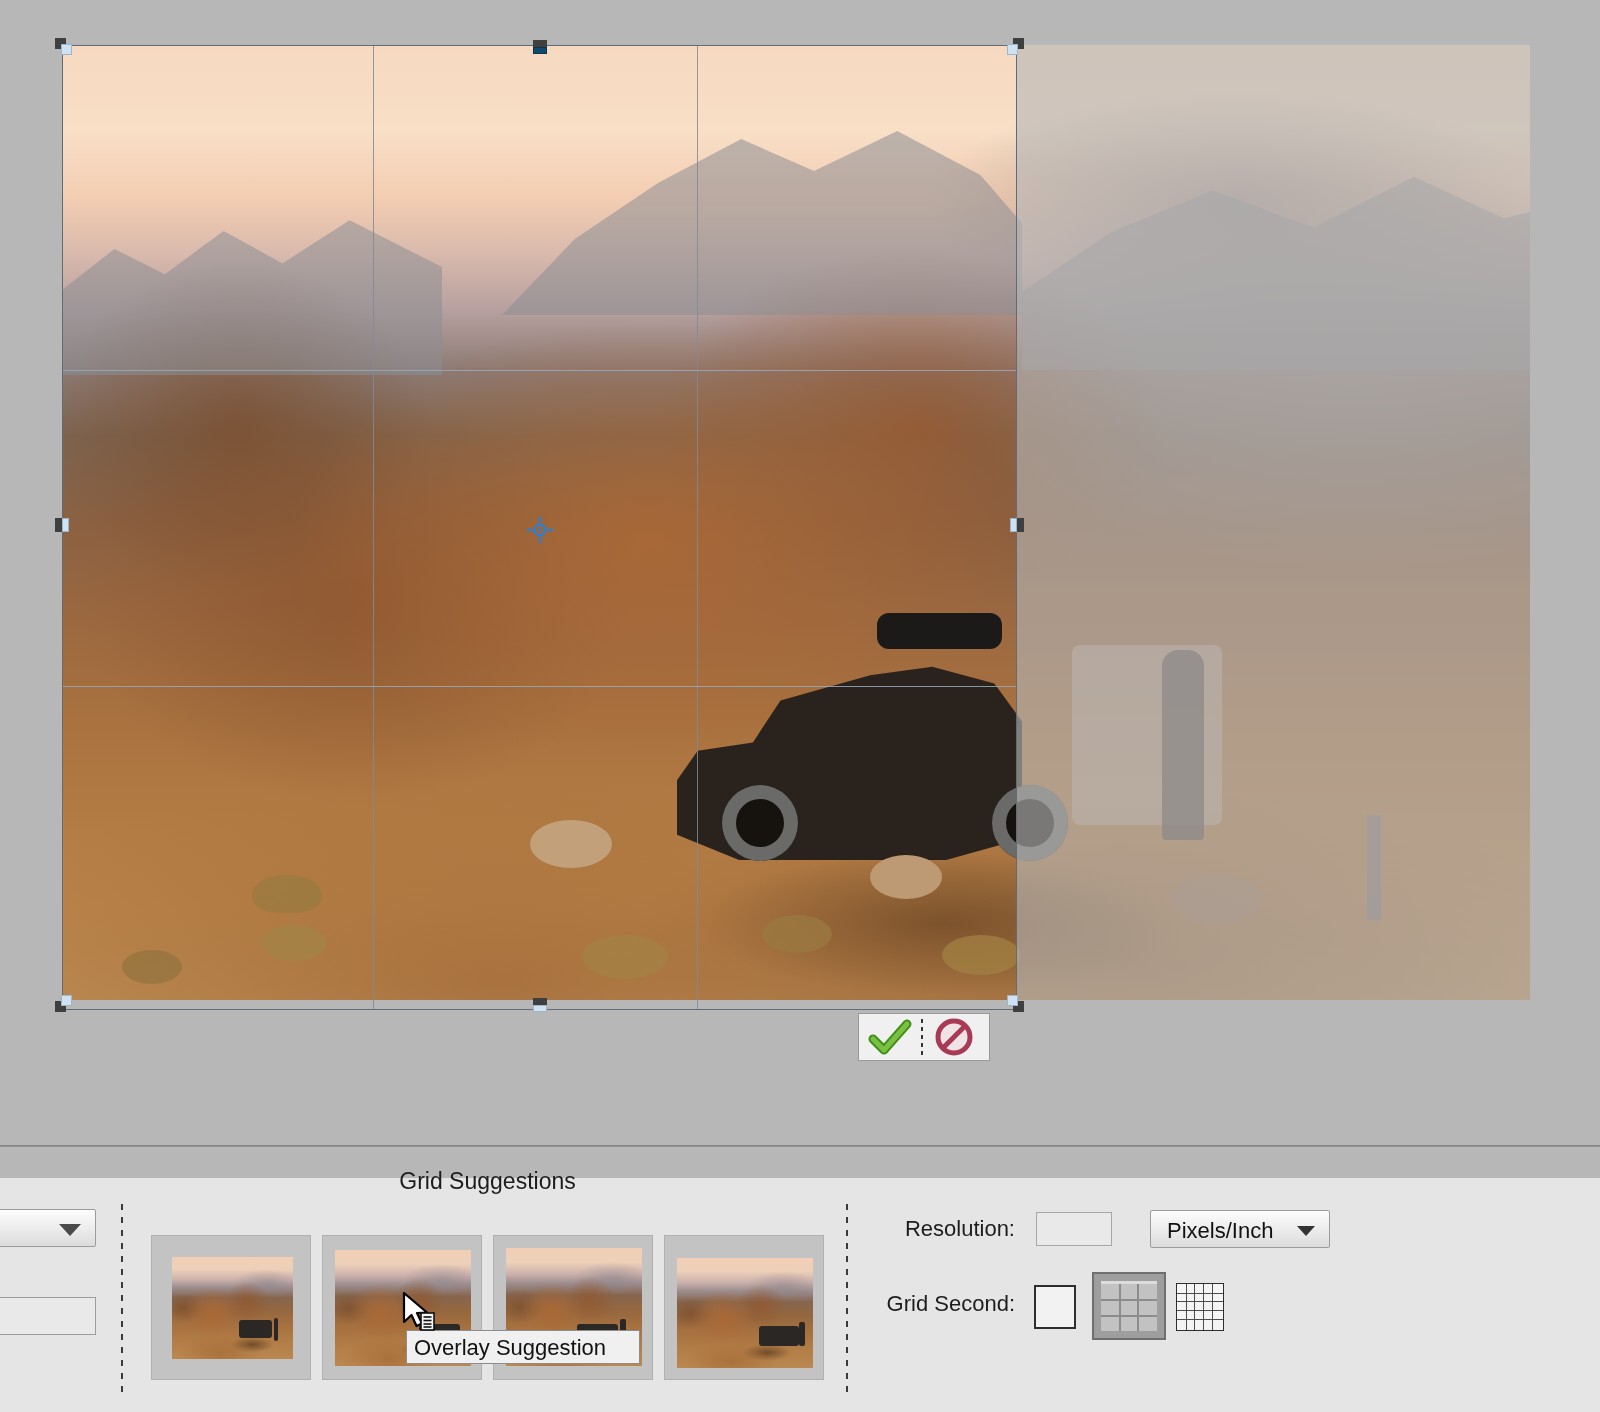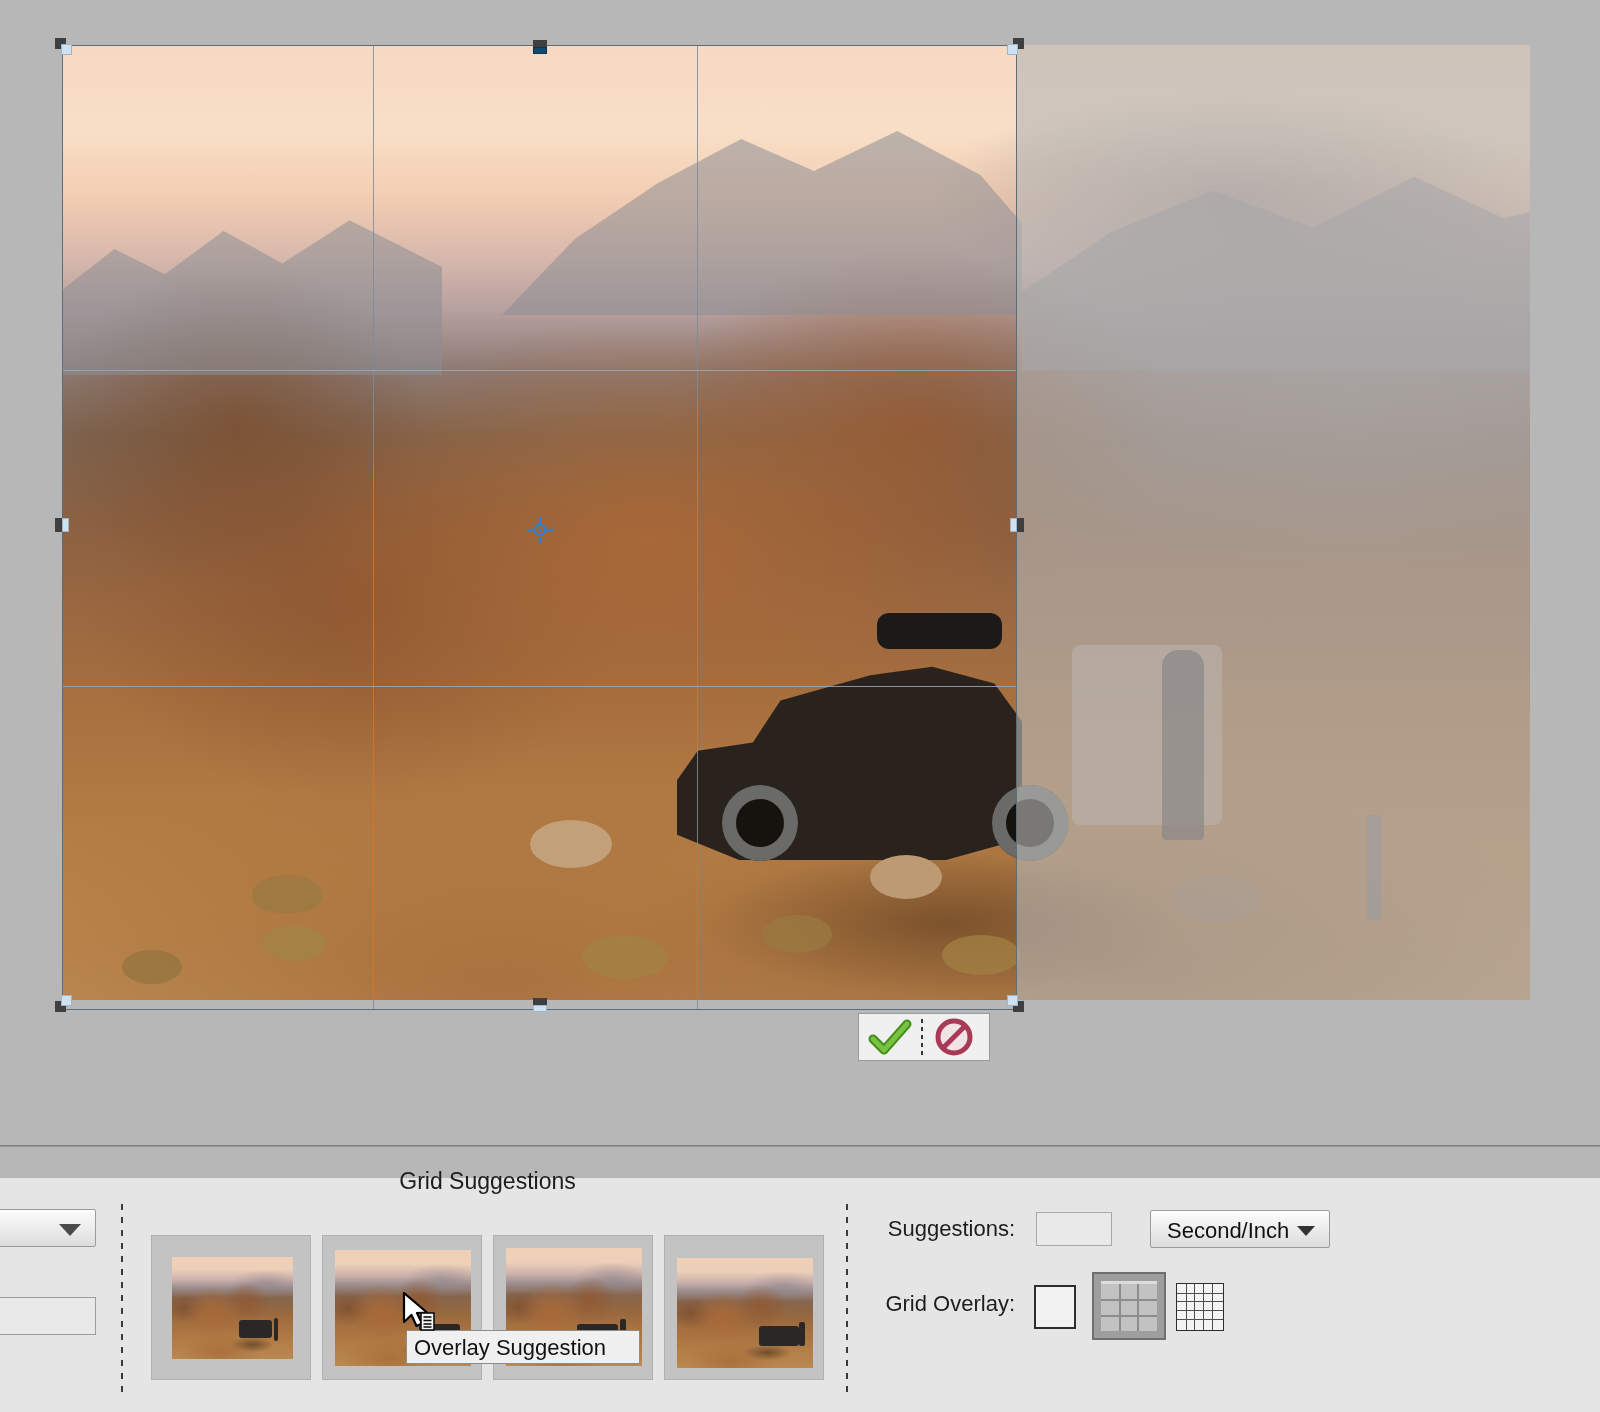--- a/index.html
+++ b/index.html
@@ -520,28 +520,28 @@
   </div>
 </div>
 <div class="thumb t4" style="left:664px;">
   <div class="ti">
     <div class="thumb-photo"></div>
     <div class="tcar" style="left:60%;top:62%;width:30%;height:18%;"></div>
     <div class="tcar" style="left:90%;top:58%;width:4%;height:22%;border-radius:2px;"></div>
   </div>
 </div>
 
-<div class="lbl" style="left:800px;top:1216px;width:215px;">Suggestions:</div>
+<div class="lbl" style="left:800px;top:1216px;width:215px;">Resolution:</div>
 <div id="res-input"></div>
 <div id="unit-select">
-  <span class="uv">Second/Inch</span>
+  <span class="uv">Pixels/Inch</span>
   <span class="caret"></span>
 </div>
 
-<div class="lbl" style="left:800px;top:1291px;width:215px;">Grid Overlay:</div>
+<div class="lbl" style="left:800px;top:1291px;width:215px;">Grid Second:</div>
 
 <div id="gb-none" class="grid-btn"></div>
 
 <div id="gb-3x3-wrap">
   <div id="gb-3x3">
     <span class="gl-v" style="left:32%;"></span>
     <span class="gl-v" style="left:65%;"></span>
     <span class="gl-h" style="top:32%;"></span>
     <span class="gl-h" style="top:65%;"></span>
   </div>

